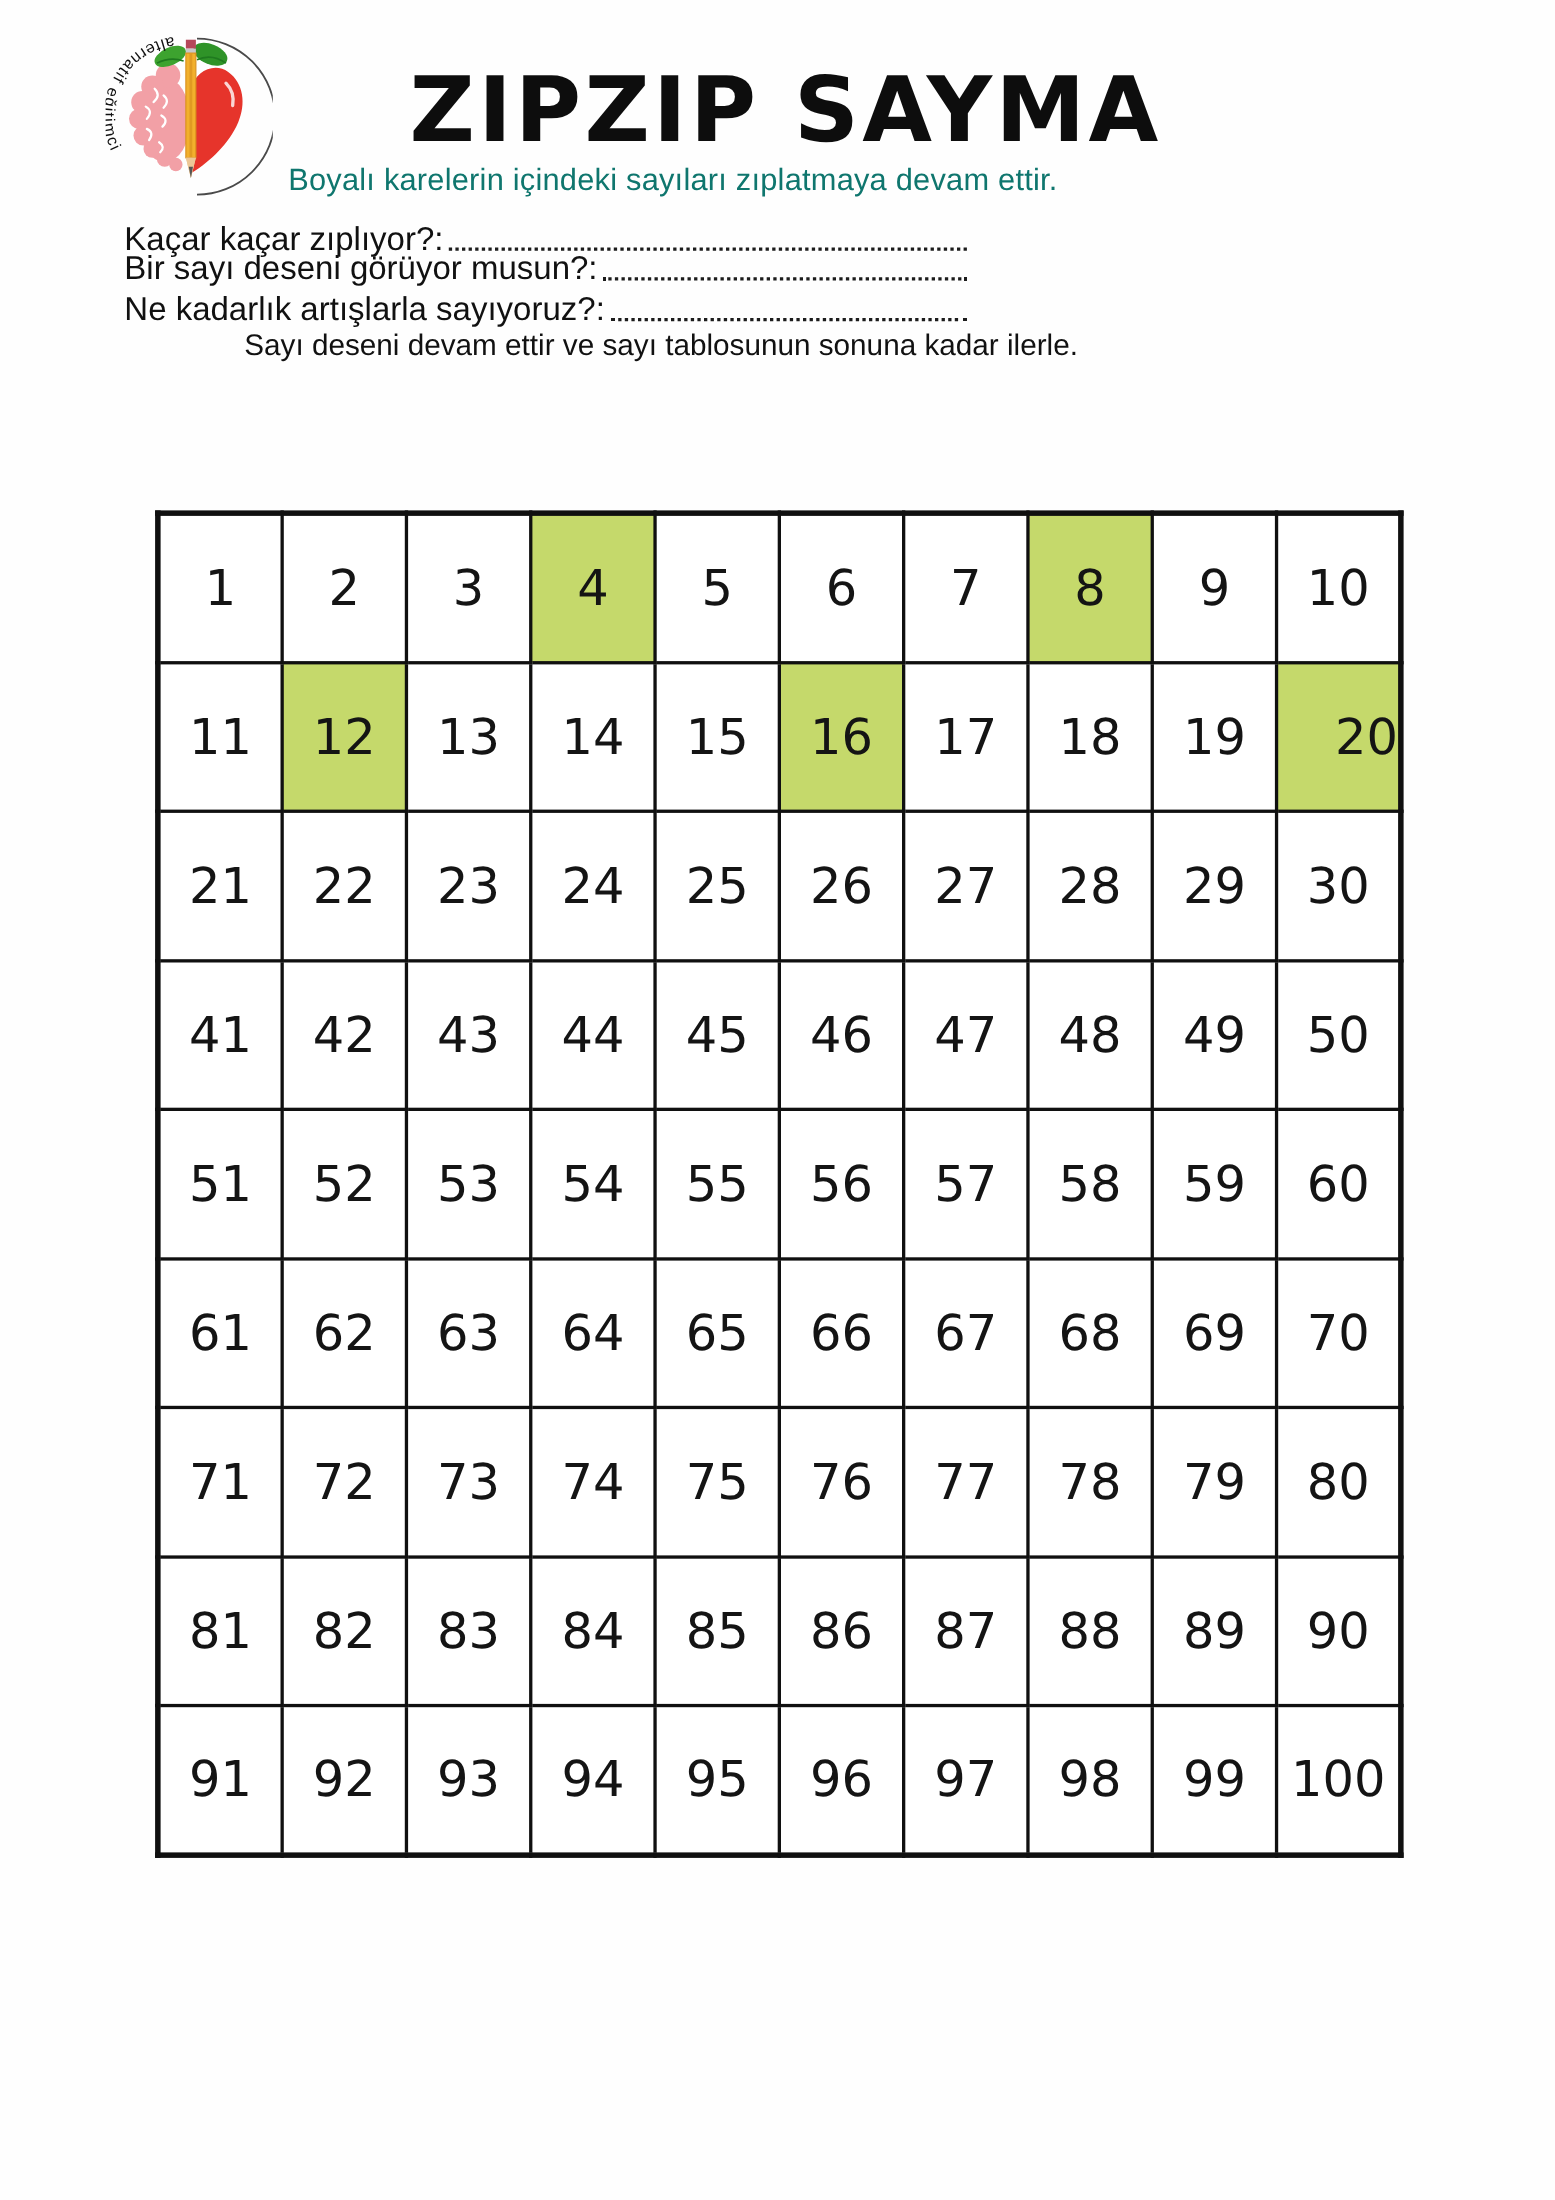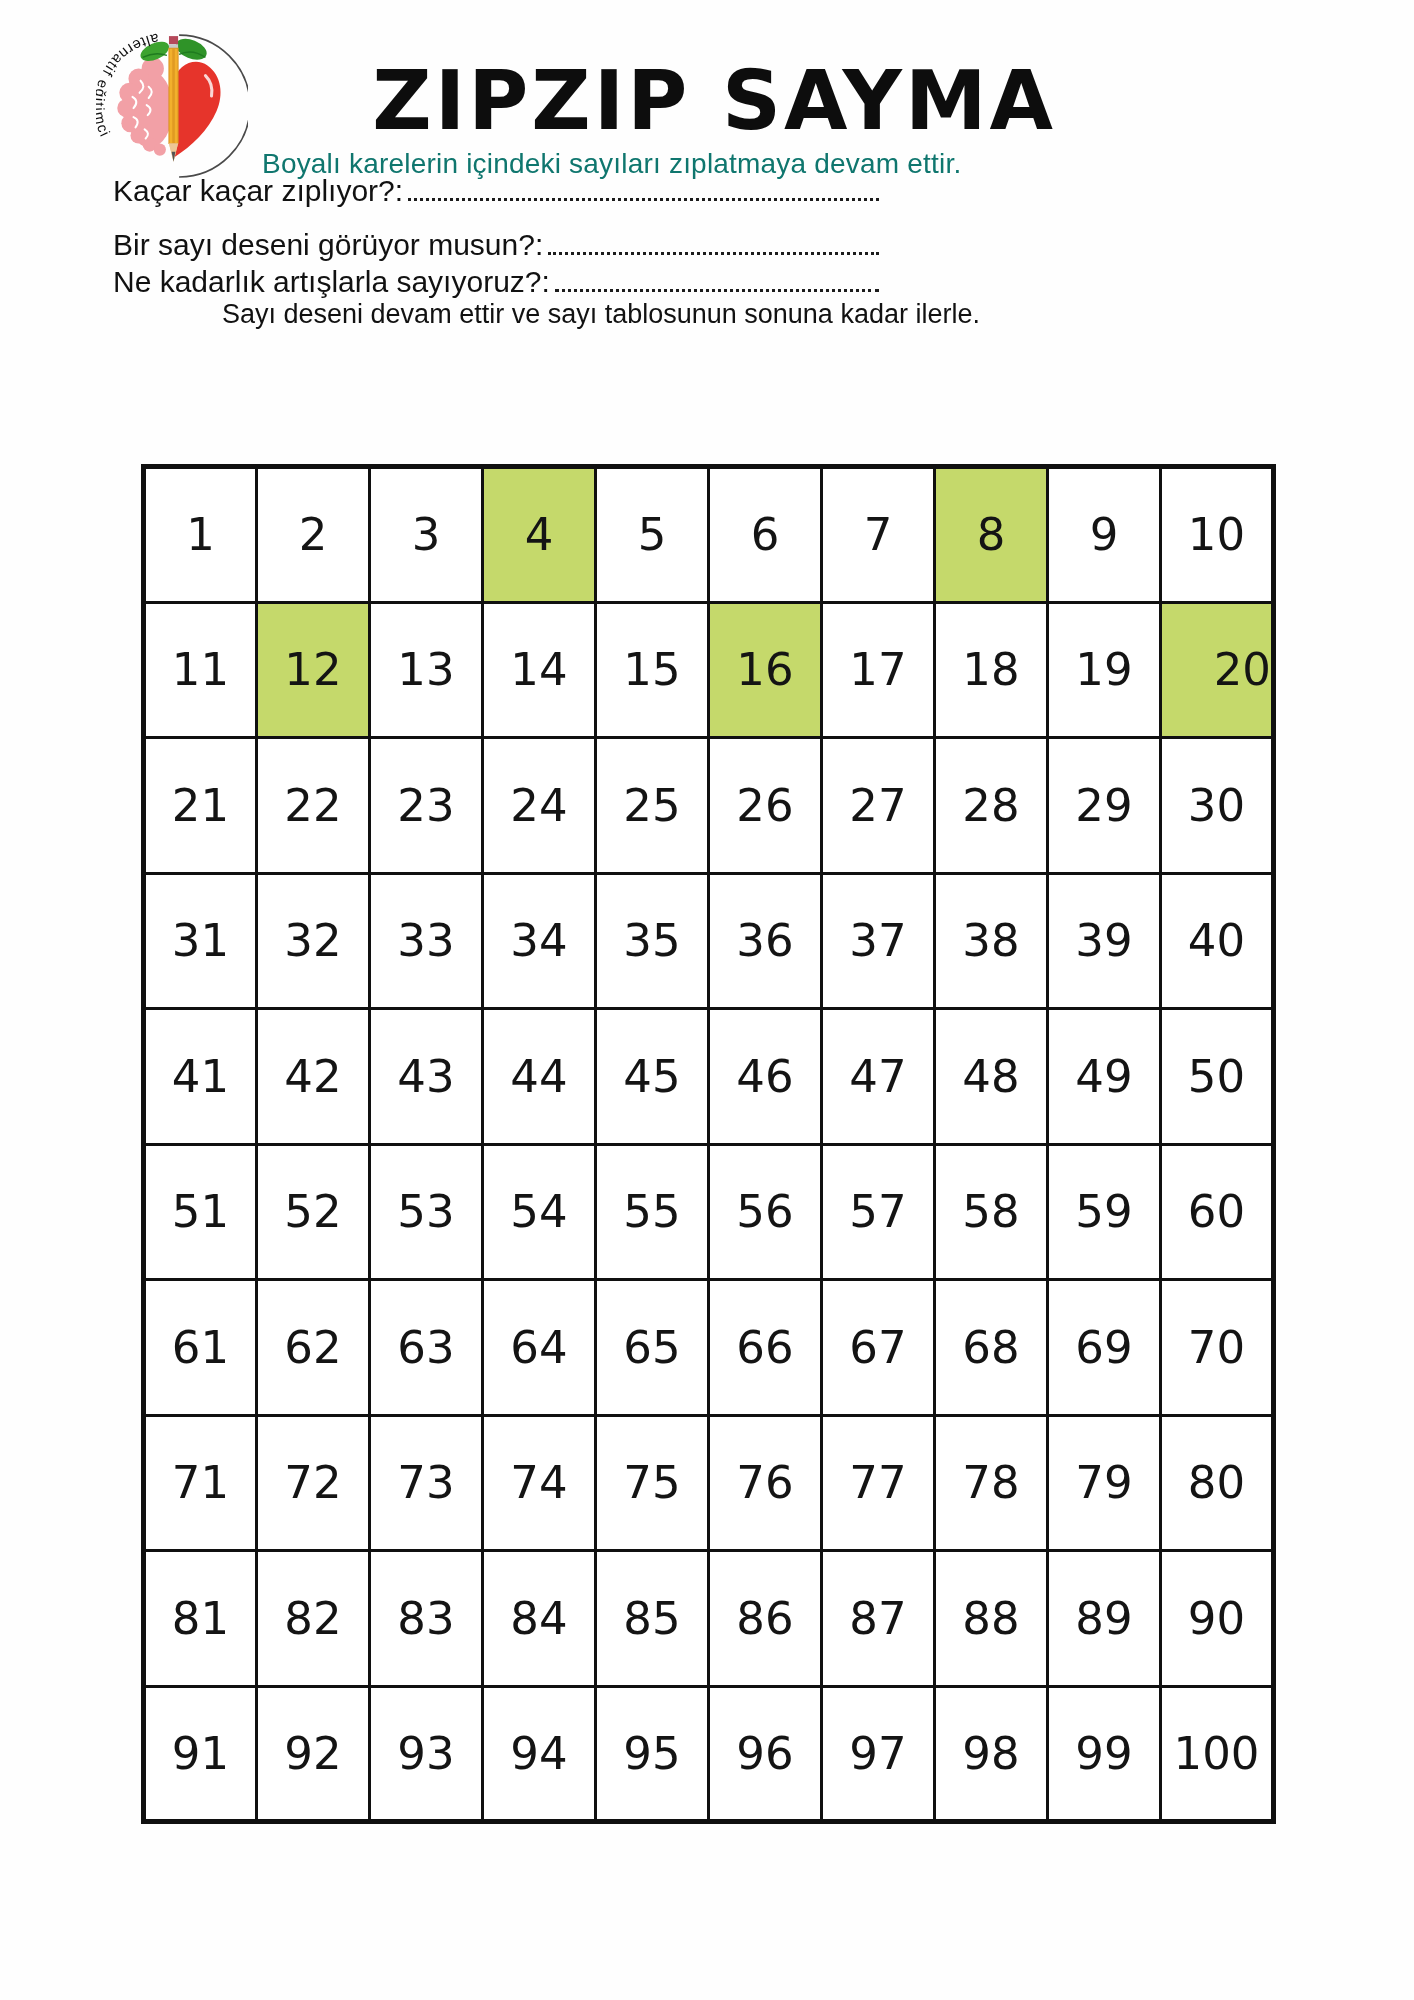--- a/index.html
+++ b/index.html
@@ -33,21 +33,21 @@
     font-size:28px; letter-spacing:0.2px;
     color:#0f766e;
     white-space:nowrap;
   }
   
   .question {
     position:absolute; left:113px; width:768px; height:40px;
     display:flex; align-items:flex-end;
     font-size:30px; color:#111;
   }
-  .q1 { top:168px; }
+  .q1 { top:195px; }
   .q2 { top:222px;text-align:center; }
   .q3 { top:259px; }
   .question .label { white-space:nowrap; }
   .question .dots {
     flex:1 1 auto;
     border-bottom:3.5px dotted #1c1c1c;
     margin:0 2px 7px 5px;
     height:2px;
   }
   .footer-line {
@@ -179,32 +179,20 @@
             <td>23</td>
             <td>24</td>
             <td>25</td>
             <td>26</td>
             <td>27</td>
             <td>28</td>
             <td>29</td>
             <td>30</td>
           </tr>
           <tr>
-            <td>31</td>
-            <td>32</td>
-            <td>33</td>
-            <td>34</td>
-            <td>35</td>
-            <td>36</td>
-            <td>37</td>
-            <td>38</td>
-            <td>39</td>
-            <td>40</td>
-          </tr>
-          <tr>
             <td>41</td>
             <td>42</td>
             <td>43</td>
             <td>44</td>
             <td>45</td>
             <td>46</td>
             <td>47</td>
             <td>48</td>
             <td>49</td>
             <td>50</td>

